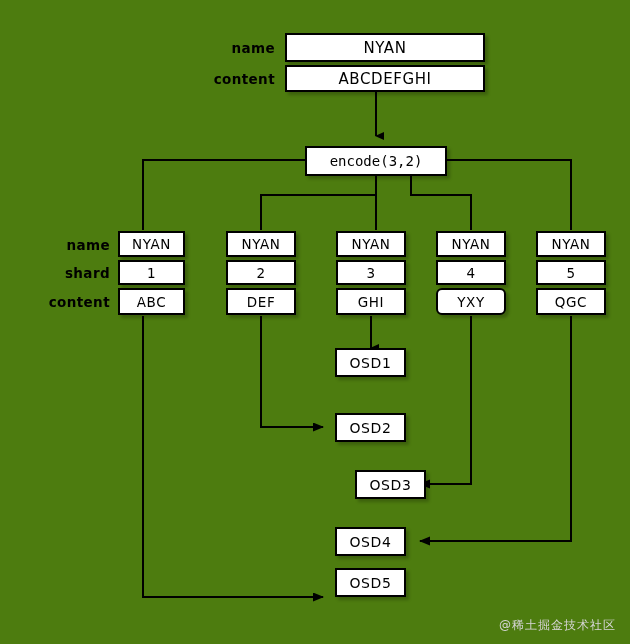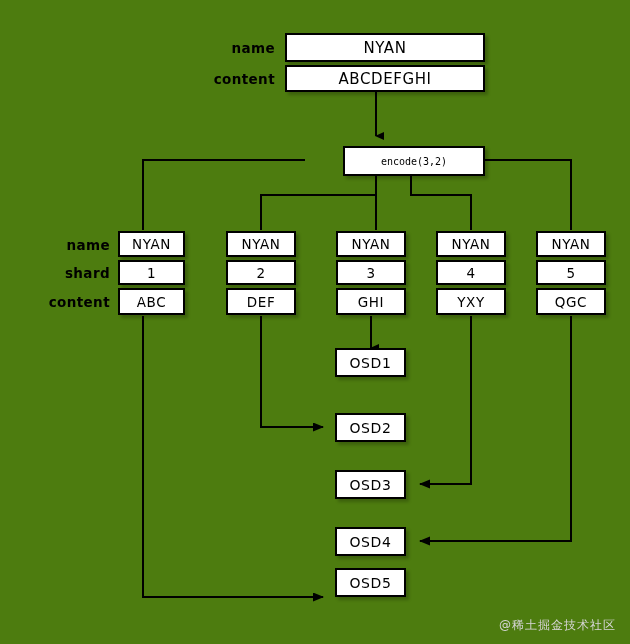--- a/index.html
+++ b/index.html
@@ -46,23 +46,22 @@
     font-size: 15px;
   }
   .node.cell {
     font-size: 13.5px;
   }
   .node.osd {
     font-size: 14px;
   }
   .node.encode {
     font-family: "DejaVu Sans Mono", monospace;
-    font-size: 10px;
+    font-size: 14px;
     letter-spacing: 0px;
-    margin-left: 38px;
   }
   .rowlabel {
     position: absolute;
     font-size: 13.5px;
     font-weight: bold;
     color: #000000;
     text-align: right;
     letter-spacing: 0.4px;
     z-index: 3;
   }
@@ -135,27 +134,27 @@
   <div class="node cell" style="left:226px; top:231px; width:70px; height:26px;">NYAN</div>
   <div class="node cell" style="left:226px; top:260px; width:70px; height:25px;">2</div>
   <div class="node cell" style="left:226px; top:288px; width:70px; height:27px;">DEF</div>
 
   <div class="node cell" style="left:336px; top:231px; width:70px; height:26px;">NYAN</div>
   <div class="node cell" style="left:336px; top:260px; width:70px; height:25px;">3</div>
   <div class="node cell" style="left:336px; top:288px; width:70px; height:27px;">GHI</div>
 
   <div class="node cell" style="left:436px; top:231px; width:70px; height:26px;">NYAN</div>
   <div class="node cell" style="left:436px; top:260px; width:70px; height:25px;">4</div>
-  <div class="node cell" style="left:436px; top:288px; width:70px; height:27px;">YXY</div>
+  <div class="node cell" style="left:436px; top:288px; width:70px; height:27px;border-radius:6px;">YXY</div>
 
   <div class="node cell" style="left:536px; top:231px; width:70px; height:26px;">NYAN</div>
   <div class="node cell" style="left:536px; top:260px; width:70px; height:25px;">5</div>
   <div class="node cell" style="left:536px; top:288px; width:70px; height:27px;">QGC</div>
 
   <div class="node osd" style="left:335px; top:348px; width:71px; height:29px;">OSD1</div>
   <div class="node osd" style="left:335px; top:413px; width:71px; height:29px;">OSD2</div>
-  <div class="node osd" style="left:335px; top:470px; width:71px; height:29px;">OSD3</div>
+  <div class="node osd" style="left:355px; top:470px; width:71px; height:29px;">OSD3</div>
   <div class="node osd" style="left:335px; top:527px; width:71px; height:29px;">OSD4</div>
   <div class="node osd" style="left:335px; top:568px; width:71px; height:29px;">OSD5</div>
 
   <div class="watermark">@稀土掘金技术社区</div>
 
 </div>
 
 </body></html>

